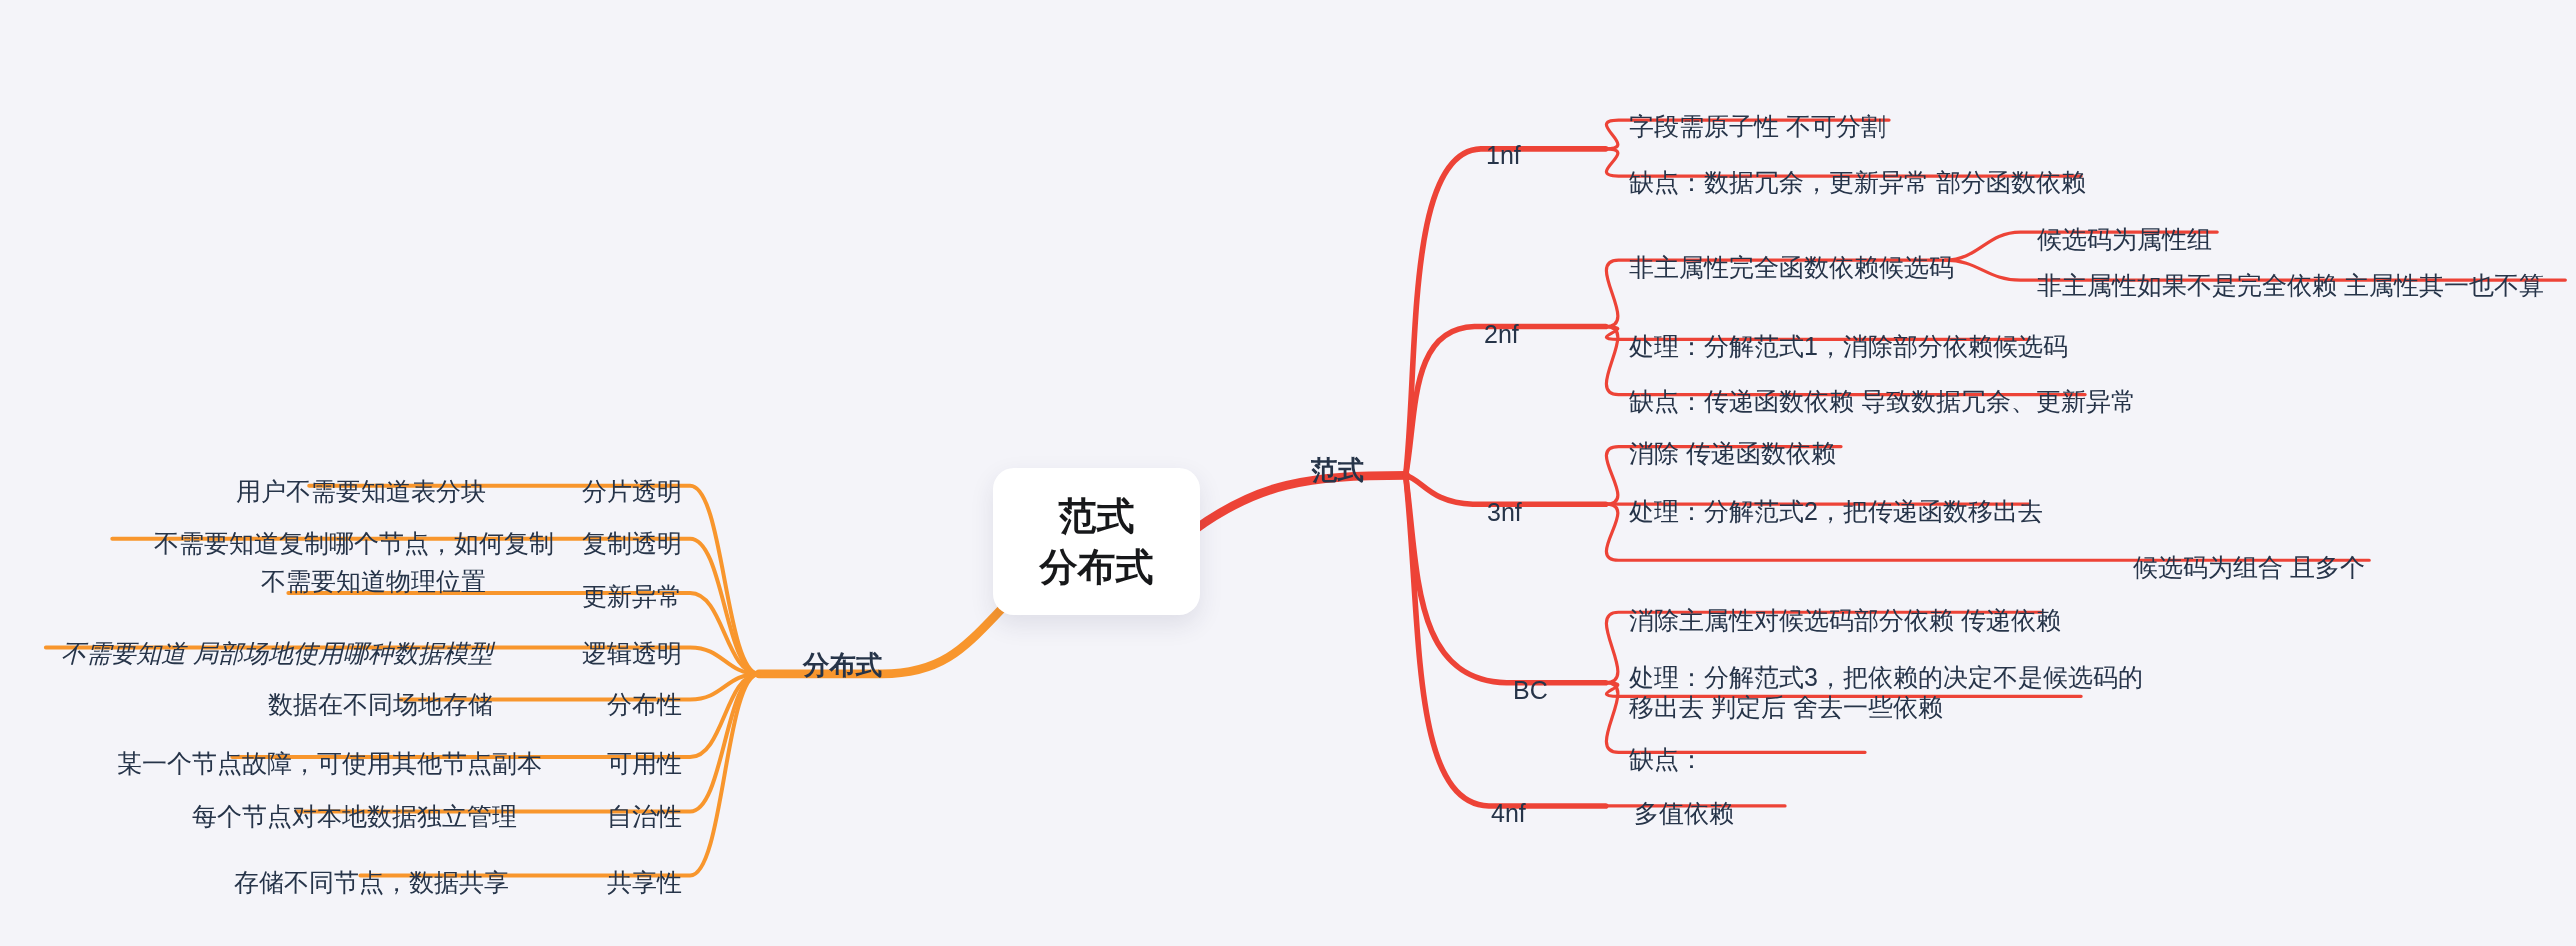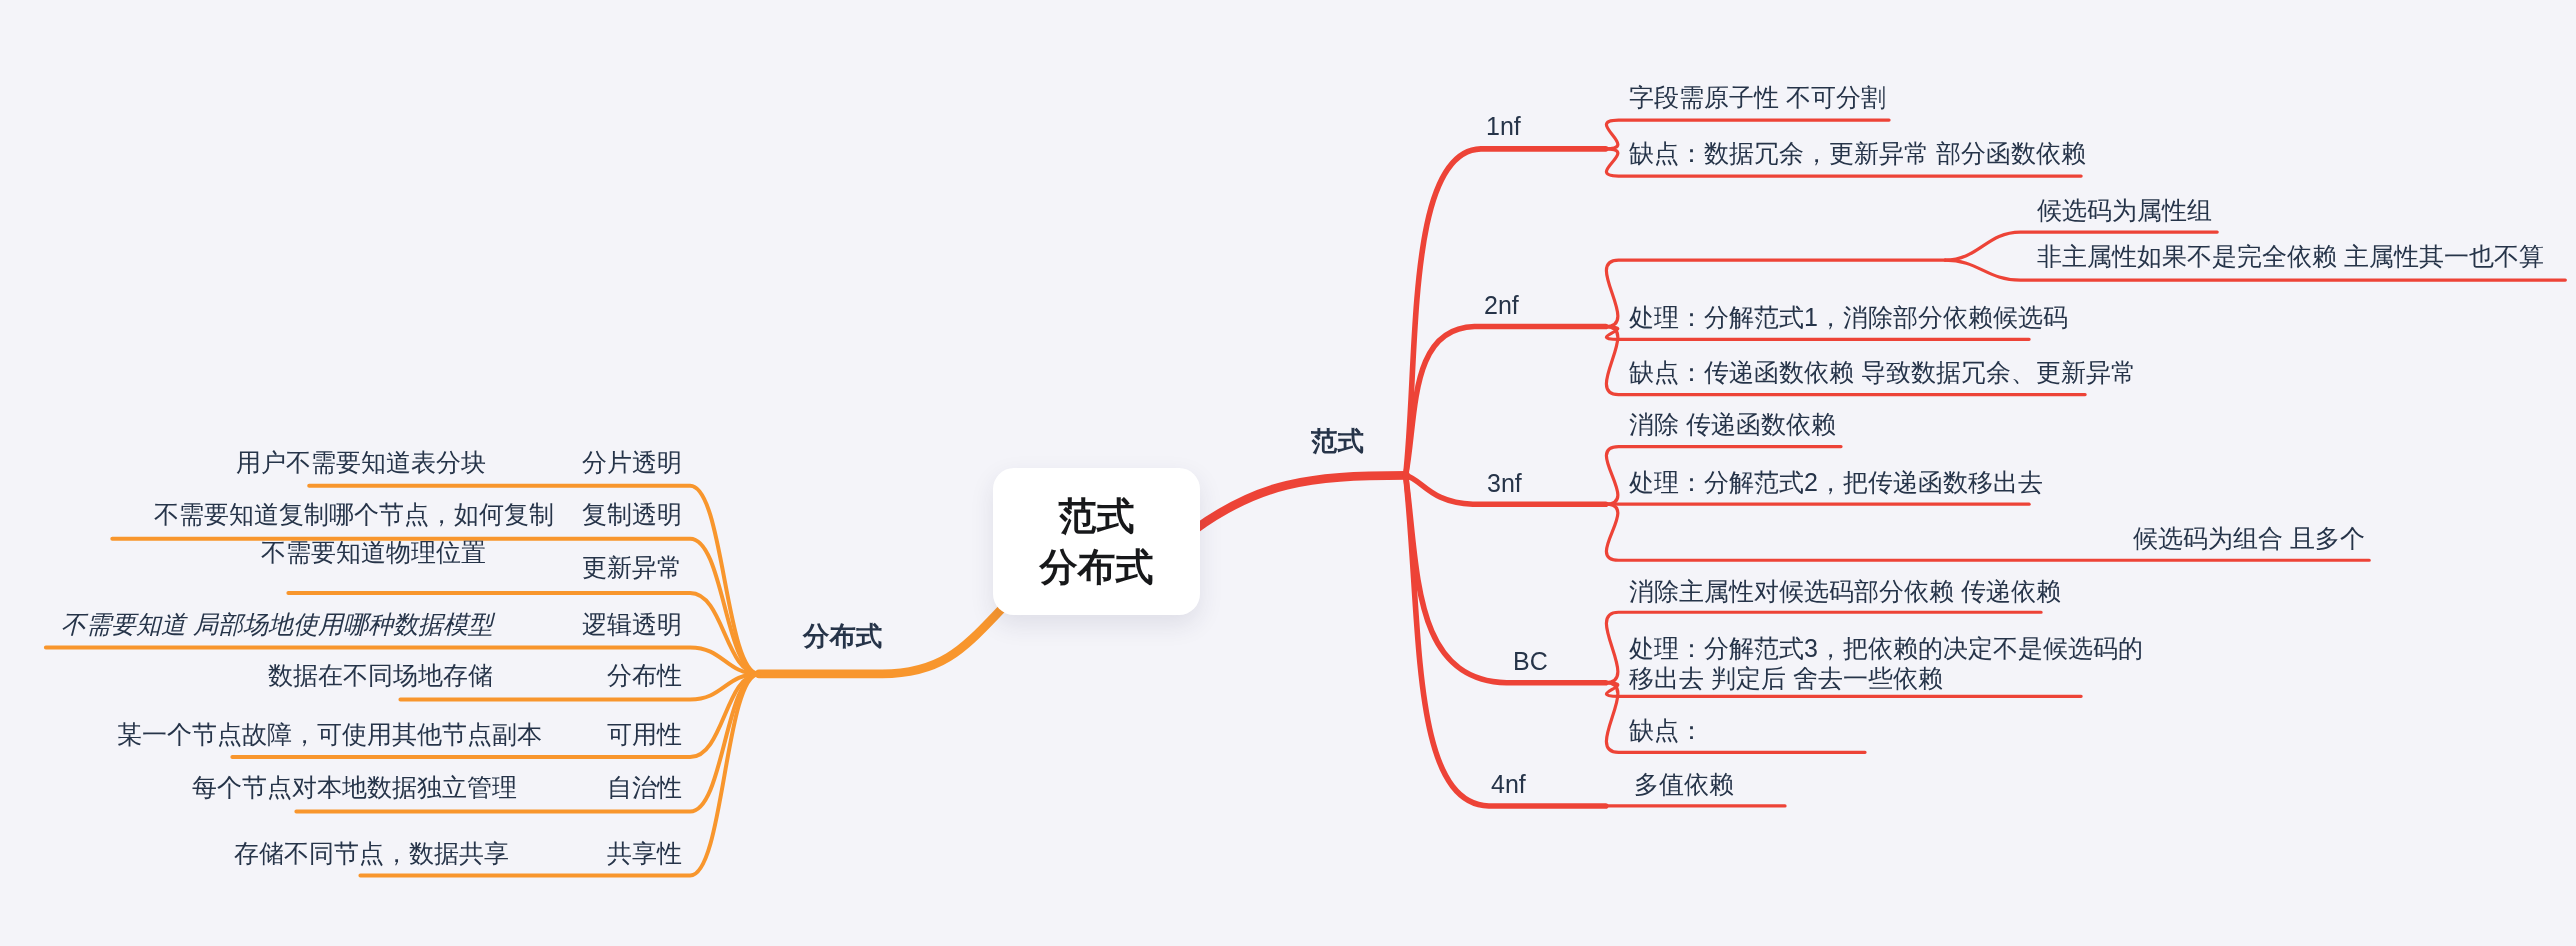--- a/index.html
+++ b/index.html
@@ -14,20 +14,21 @@
     overflow:hidden;
   }
   #wires{position:absolute;left:0;top:0;}
   .t{
     position:absolute;
     color:#263449;
     font-size:25px;
     line-height:32px;
     white-space:nowrap;
     font-weight:500;
+    margin-top:29px;
   }
   .t.right-edge{text-align:right;}
   .branch-label{
     font-size:26.4px;
     font-weight:600;
   }
   .two-line{line-height:30px;}
   #root-node{
     position:absolute;
     left:993px;top:468px;
@@ -99,20 +100,21 @@
     <div class="root-line">分布式</div>
   </div>
 
   <div class="t branch-label" style="left:1311px;top:425px;">范式</div>
 
   <div class="t" style="left:1486px;top:110px;">1nf</div>
   <div class="t" style="left:1629px;top:81px;">字段需原子性 不可分割</div>
   <div class="t" style="left:1629px;top:137px;">缺点：数据冗余，更新异常 部分函数依赖</div>
 
   <div class="t" style="left:1484px;top:289px;">2nf</div>
+  <div class="t" style="left:1629px;top:222px;">非主属性完全函数依赖候选码</div>
   <div class="t" style="left:2037px;top:194px;">候选码为属性组</div>
   <div class="t" style="left:2037px;top:240px;">非主属性如果不是完全依赖 主属性其一也不算</div>
   <div class="t" style="left:1629px;top:301px;">处理：分解范式1，消除部分依赖候选码</div>
   <div class="t" style="left:1629px;top:356px;">缺点：传递函数依赖 导致数据冗余、更新异常</div>
 
   <div class="t" style="left:1487px;top:467px;">3nf</div>
   <div class="t" style="left:1629px;top:408px;">消除 传递函数依赖</div>
   <div class="t" style="left:1629px;top:466px;">处理：分解范式2，把传递函数移出去</div>
   <div class="t" style="left:2133px;top:522px;">候选码为组合 且多个</div>
 

